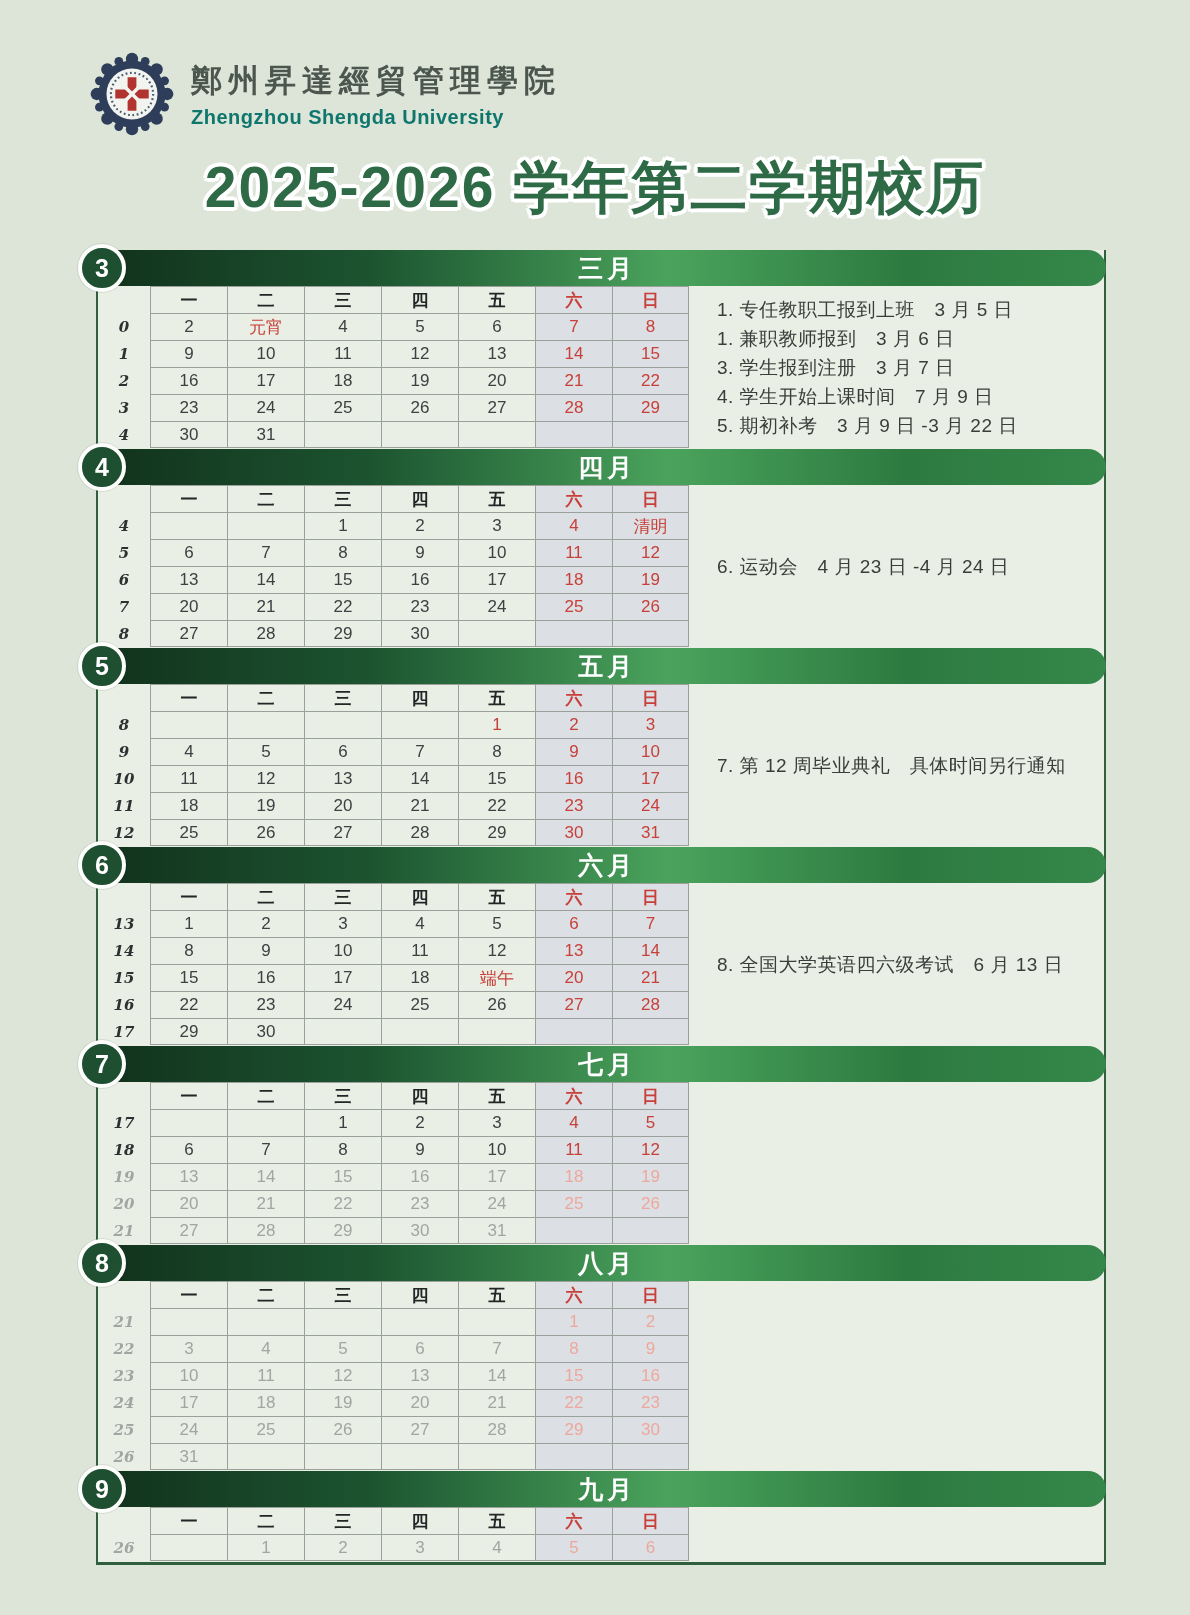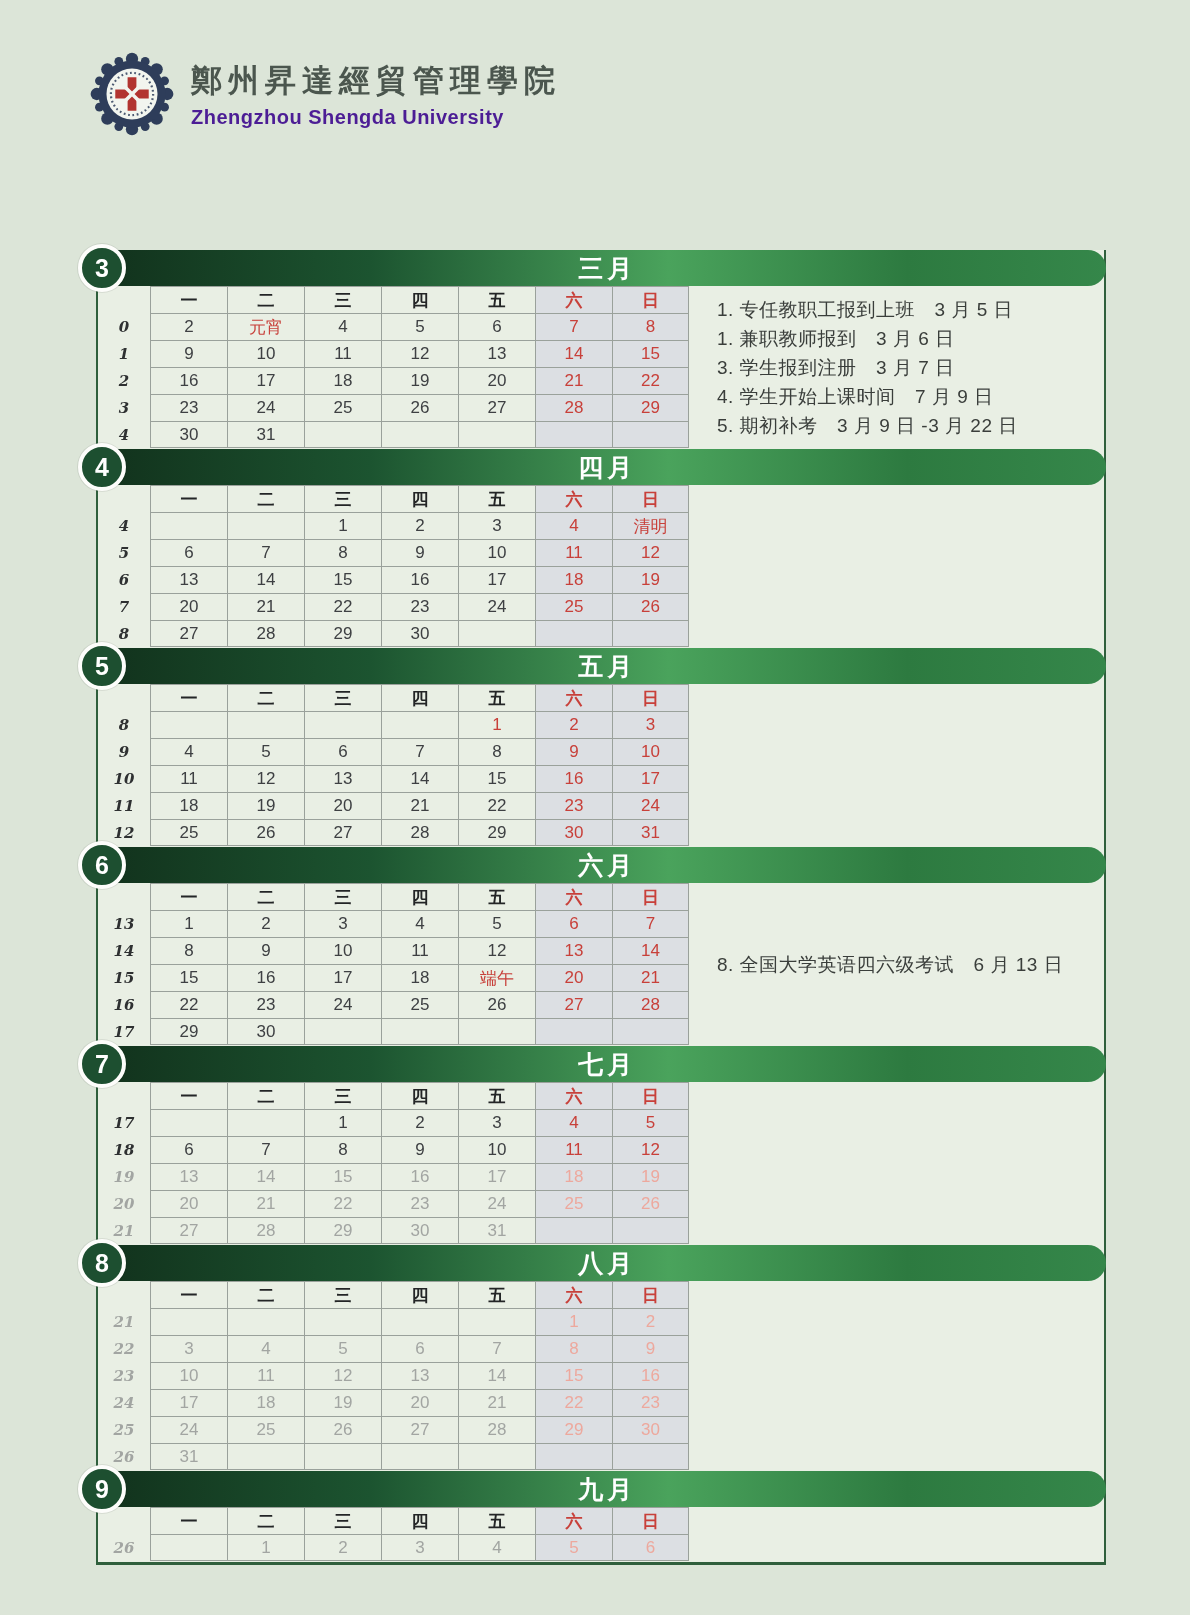--- a/index.html
+++ b/index.html
@@ -4,21 +4,21 @@
 <style>
   html,body{margin:0;padding:0;background:#c8d2c6;}
   .page{position:relative;width:1190px;height:1615px;background:var(--page_bg);
         font-family:"Liberation Sans",sans-serif;overflow:hidden;margin:0 auto;}
 
   
   .brand{position:absolute;left:88px;top:50px;display:flex;align-items:center;gap:15px;}
   .seal{width:88px;height:88px;flex:0 0 auto;}
   .brand-cn{font-family:"DejaVu Serif",serif;font-weight:700;font-size:31px;
             color:#4b564e;letter-spacing:6px;white-space:nowrap;}
-  .brand-en{font-weight:700;font-size:20px;color:#4c1d95;letter-spacing:.5px;margin-top:4px;}
+  .brand-en{font-weight:700;font-size:20px;color:#0f766e;letter-spacing:.5px;margin-top:4px;}
 
   .title{position:absolute;top:150px;left:0;width:100%;text-align:center;margin:0;
          font-size:57px;font-weight:900;color:var(--brand_green);letter-spacing:2px;
          text-shadow:-3px -3px 0 #fff,3px -3px 0 #fff,-3px 3px 0 #fff,3px 3px 0 #fff,
                      -4px 0 0 #fff,4px 0 0 #fff,0 -4px 0 #fff,0 4px 0 #fff;}
 
   
   .wrapper{position:absolute;left:96px;top:250px;width:1010px;background:var(--panel_bg);
            border-left:2px solid var(--border_green);
            border-right:2px solid var(--border_green);
@@ -90,20 +90,21 @@
         <rect x="-23" y="-2" width="46" height="4" fill="#f2f5ef" transform="rotate(45)"></rect>
         <rect x="-23" y="-2" width="46" height="4" fill="#f2f5ef" transform="rotate(-45)"></rect>
       </g>
     </svg>
     <div class="brand-text">
       <div class="brand-cn">鄭州昇達經貿管理學院</div>
       <div class="brand-en">Zhengzhou Shengda University</div>
     </div>
   </div>
 
+  <h1 class="title">2025-2026 学年第二学期校历</h1>
 
   <main class="wrapper">
       <section class="month">
         <div class="bar">
           <span class="circle">3</span>
           <span class="bar-label">三月</span>
         </div>
         <div class="content">
           <div class="gridcol">
             <div class="row">
@@ -237,20 +238,23 @@
               <span class="wk">8</span>
               <span class="cell">27</span>
               <span class="cell">28</span>
               <span class="cell">29</span>
               <span class="cell">30</span>
               <span class="cell"></span>
               <span class="cell we"></span>
               <span class="cell we"></span>
             </div>
           </div>
+          <div class="notes">
+            <div class="note">6. 运动会　4 月 23 日 -4 月 24 日</div>
+          </div>
         </div>
       </section>
       <section class="month">
         <div class="bar">
           <span class="circle">5</span>
           <span class="bar-label">五月</span>
         </div>
         <div class="content">
           <div class="gridcol">
             <div class="row">
@@ -307,20 +311,23 @@
               <span class="wk">12</span>
               <span class="cell">25</span>
               <span class="cell">26</span>
               <span class="cell">27</span>
               <span class="cell">28</span>
               <span class="cell">29</span>
               <span class="cell we c-r">30</span>
               <span class="cell we c-r">31</span>
             </div>
           </div>
+          <div class="notes">
+            <div class="note">7. 第 12 周毕业典礼　具体时间另行通知</div>
+          </div>
         </div>
       </section>
       <section class="month">
         <div class="bar">
           <span class="circle">6</span>
           <span class="bar-label">六月</span>
         </div>
         <div class="content">
           <div class="gridcol">
             <div class="row">

